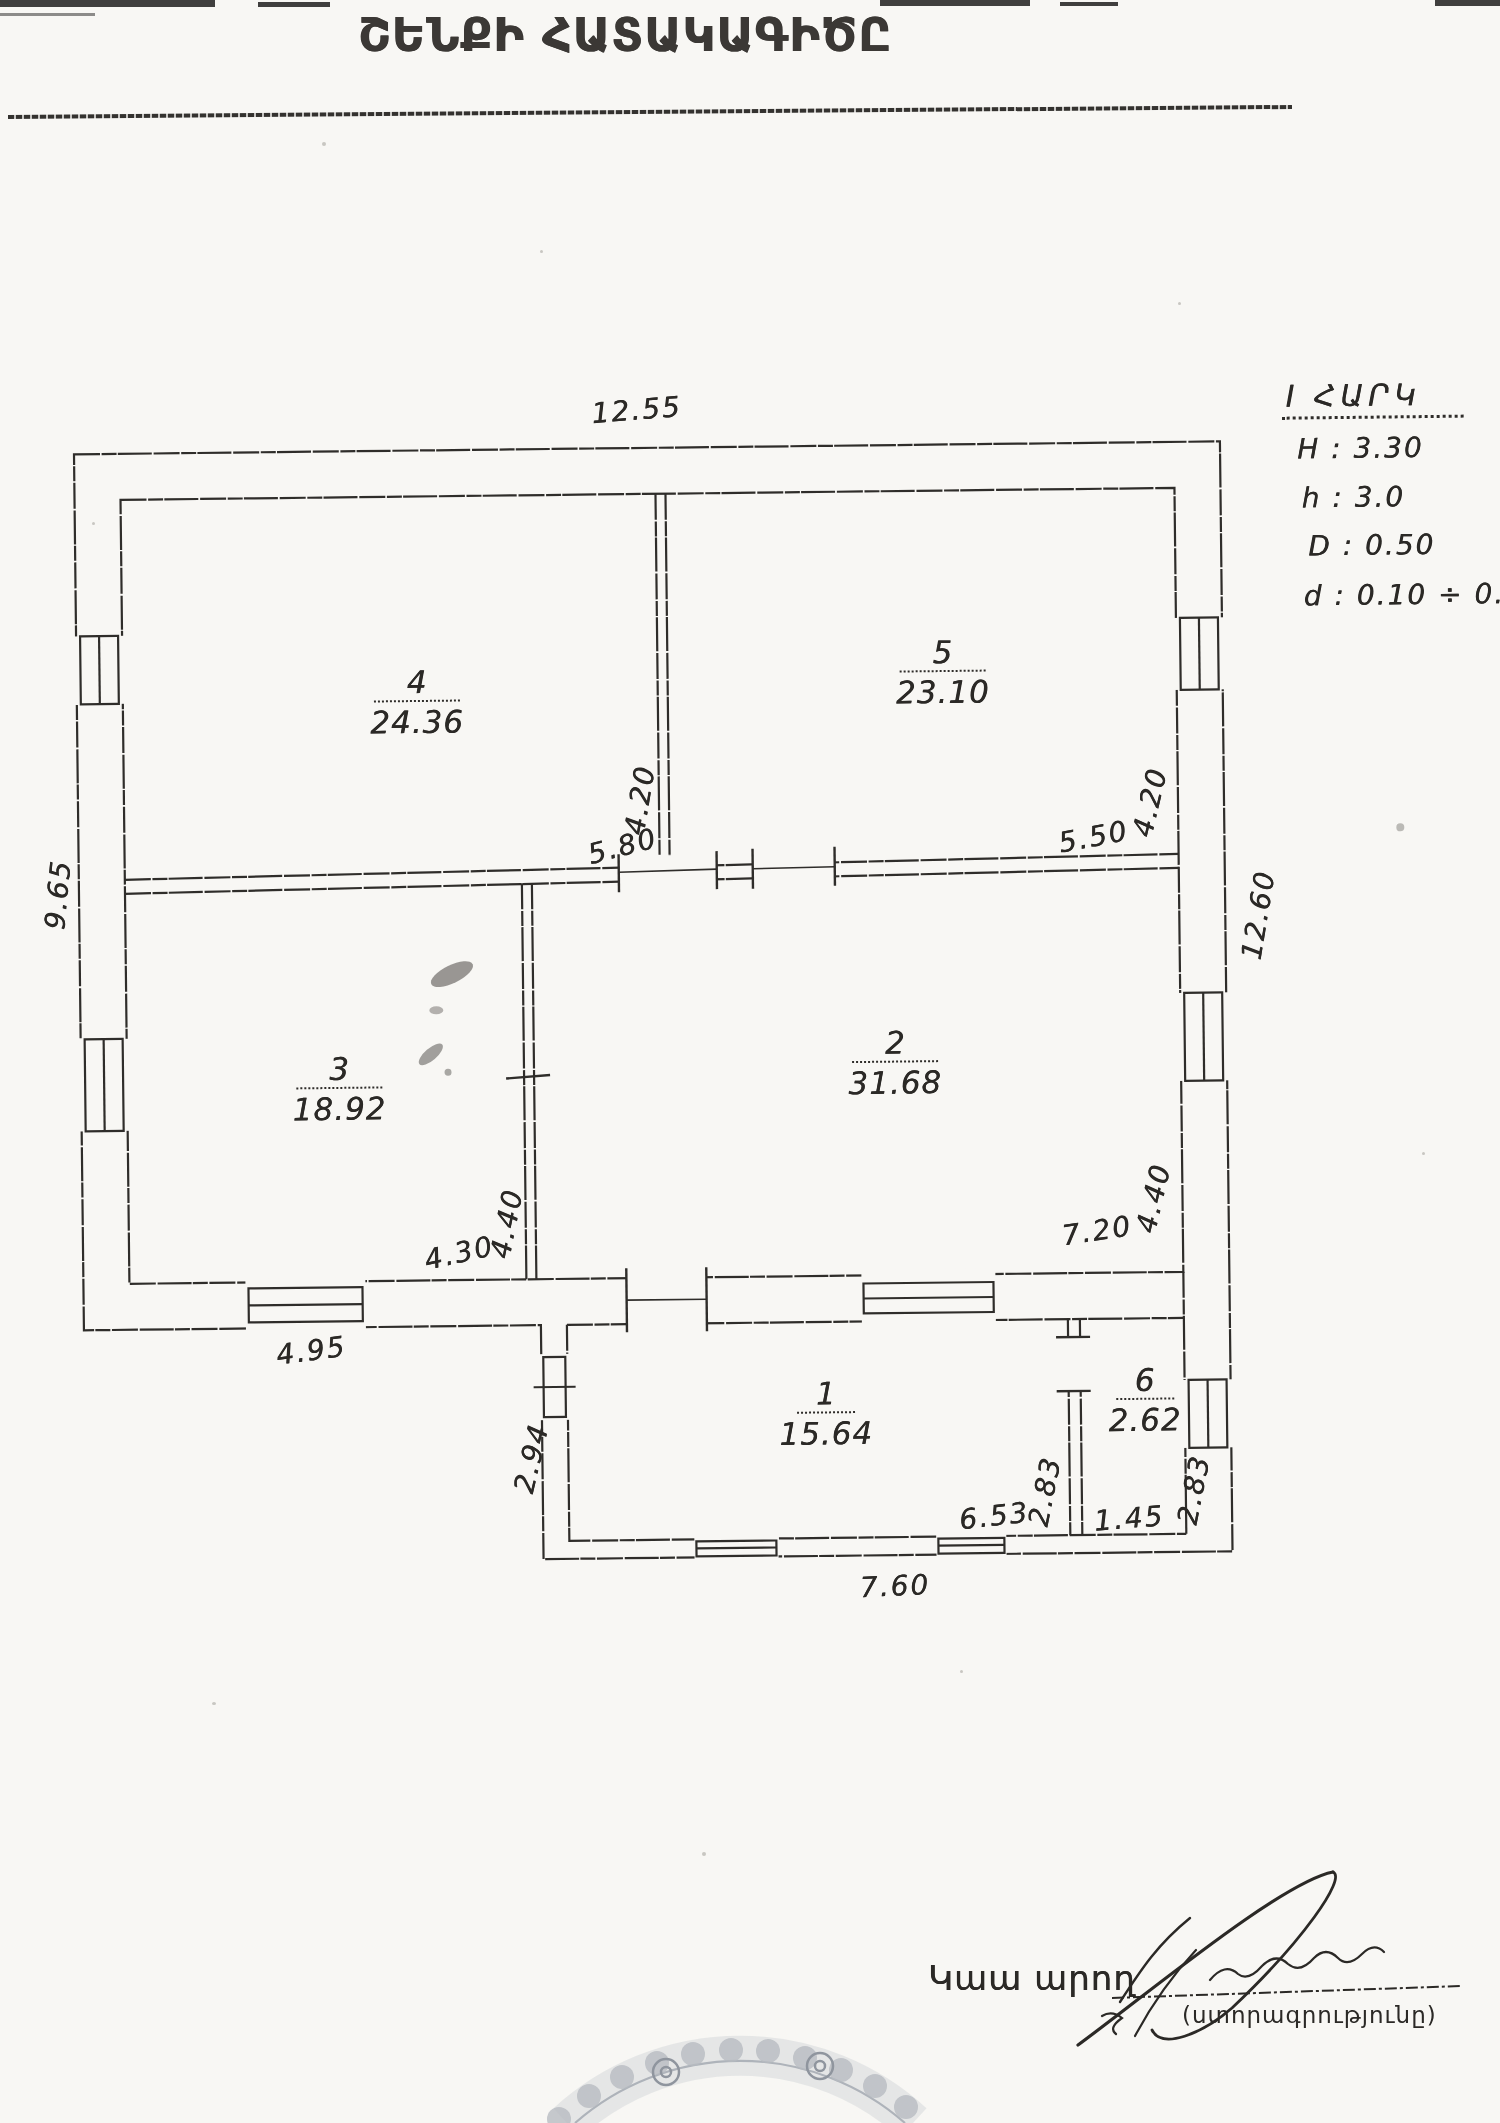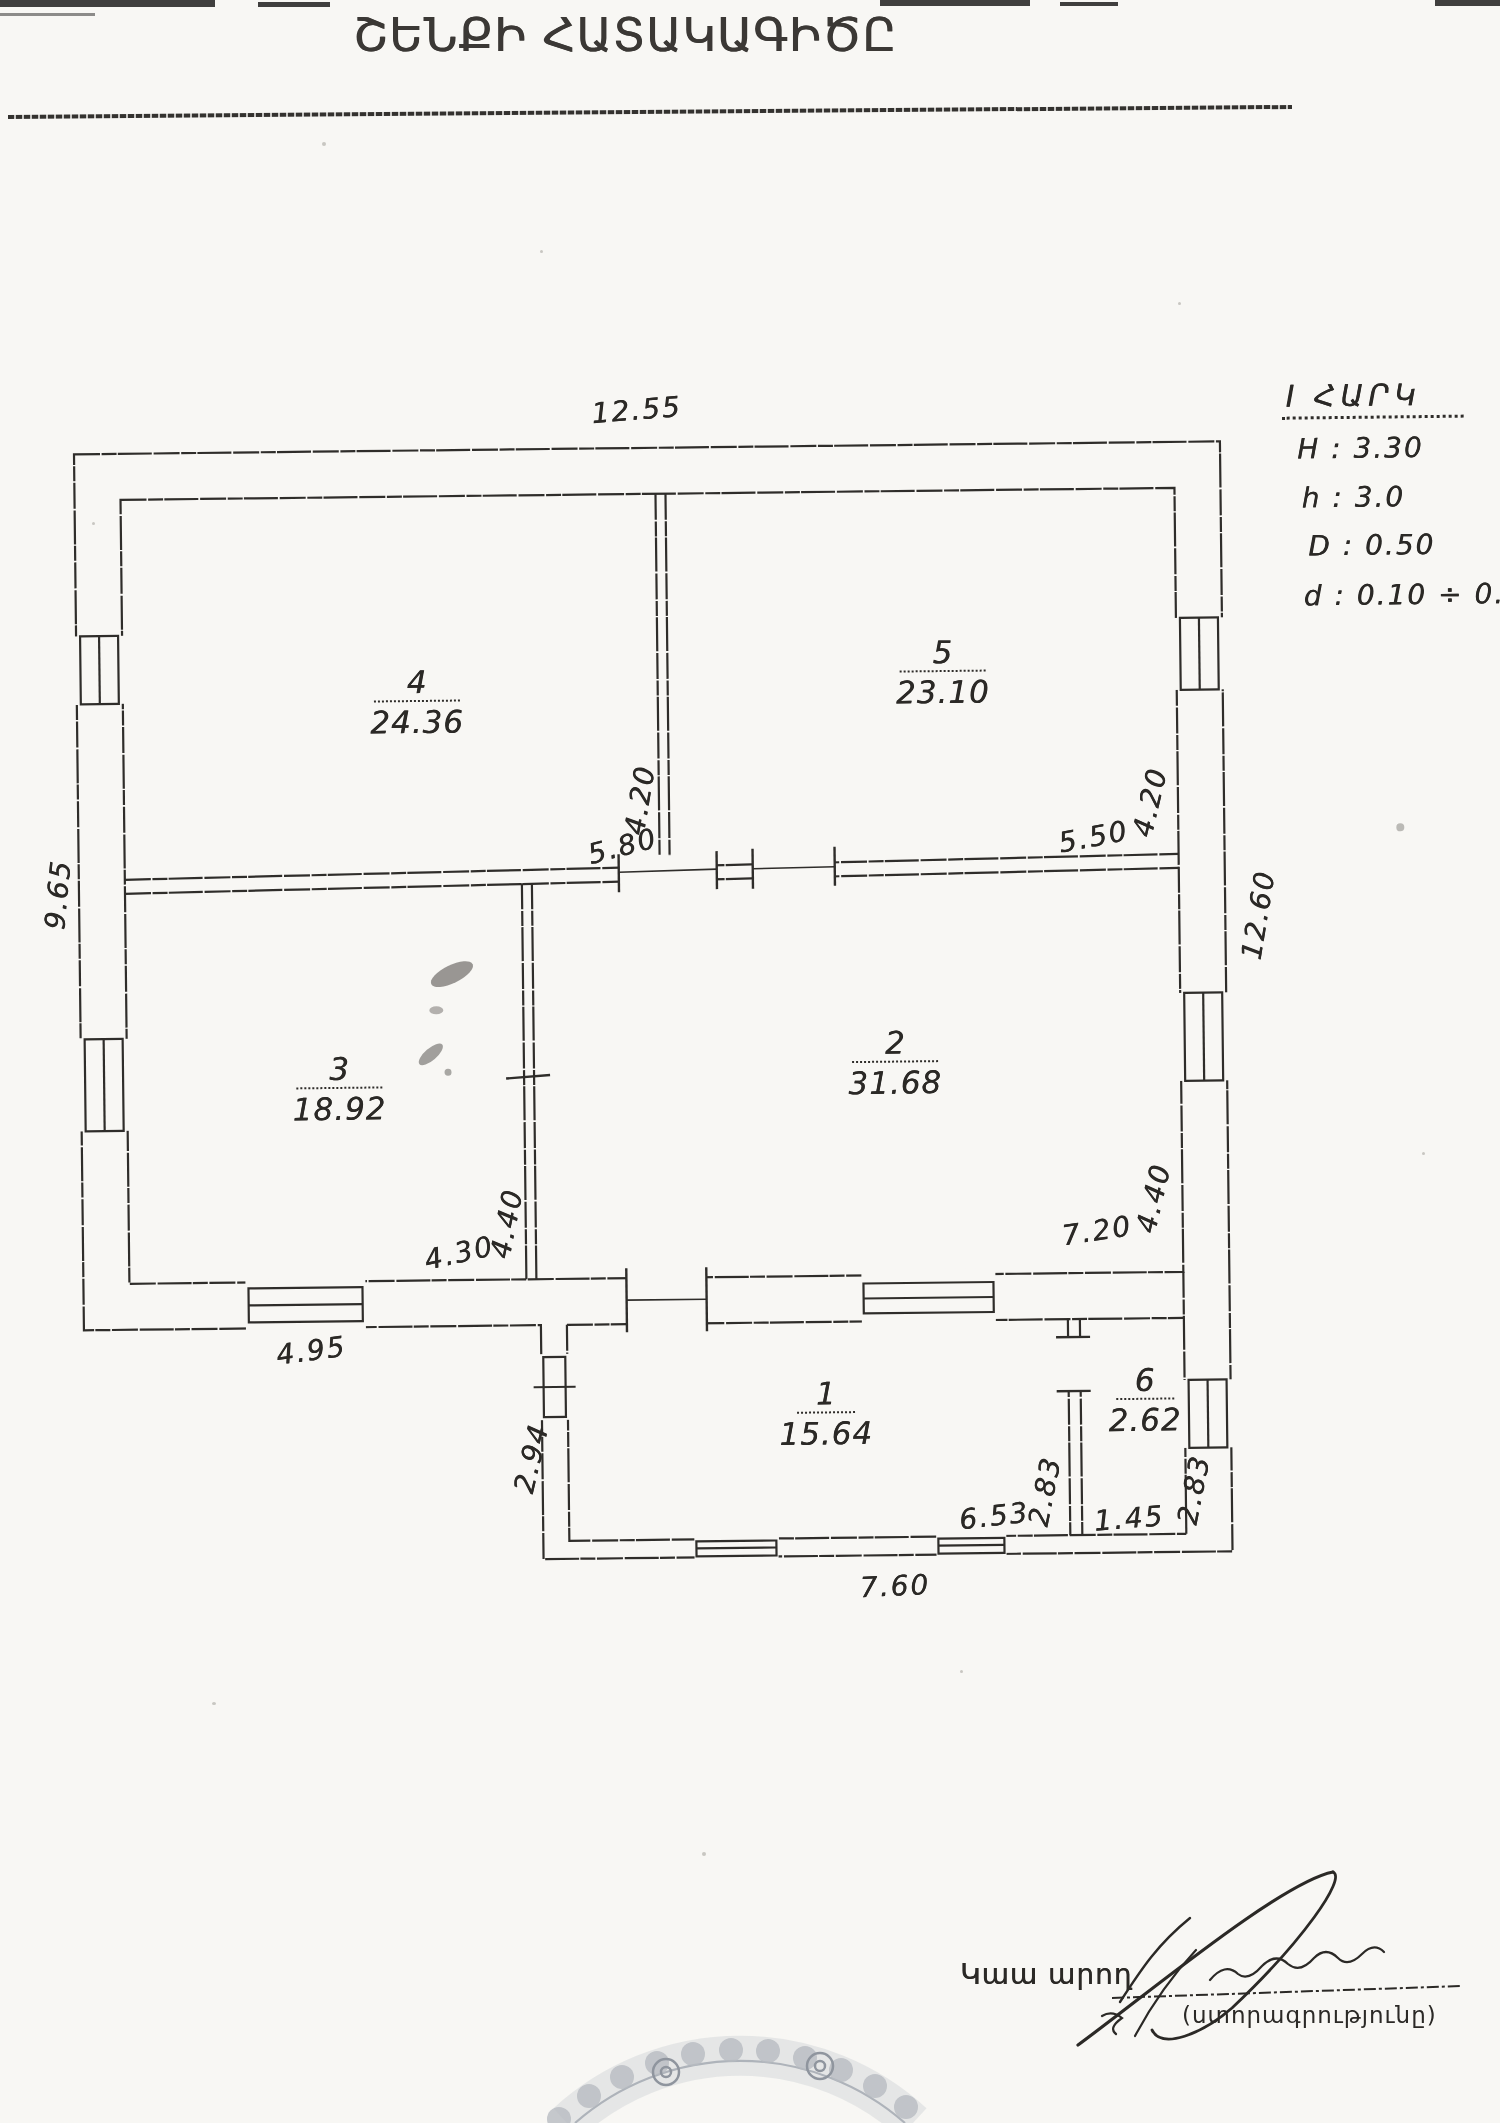--- a/index.html
+++ b/index.html
@@ -1,20 +1,20 @@
 <!DOCTYPE html>
 <html><head>
 <meta charset="utf-8">
 <style>
   html,body{margin:0;padding:0;}
   #page{position:relative;width:1500px;height:2123px;background:#f8f7f4;overflow:hidden;
         font-family:"DejaVu Sans",sans-serif;color:#2b2926;}
   
   .doc-title{position:absolute;left:0;top:8px;width:1250px;text-align:center;
-             font-size:46px;font-weight:400;letter-spacing:1px;color:#3b3835;
+             font-size:46px;font-weight:700;letter-spacing:1px;color:#3b3835;
              text-shadow:0.6px 0 #3b3835;}
   .doc-scale{position:absolute;left:0;top:78px;width:1210px;text-align:center;
              font-size:27px;font-style:italic;letter-spacing:2px;}
   .title-rule{position:absolute;left:8px;top:110px;width:1284px;height:4px;
               background-image:repeating-linear-gradient(90deg,#34322f 0 6px,rgba(52,50,47,.25) 6px 8px);
               transform:rotate(-0.45deg);}
   .doc-scale-caption{position:absolute;left:0;top:120px;width:1210px;text-align:center;
              font-size:24px;}
   
   .lbl{position:absolute;white-space:nowrap;font-style:italic;color:#2b2926;
@@ -24,21 +24,21 @@
        font-style:italic;color:#2b2926;text-shadow:0.4px 0 #2b2926;}
   .room-no{font-size:31px;line-height:30px;}
   .room-line{border-top:2.5px dotted #2f2d2a;width:86px;margin:3px auto 4px;}
   .room-line.narrow{width:58px;}
   .room-area{font-size:31px;line-height:32px;letter-spacing:1px;}
   
   .note{position:absolute;font-size:28px;font-style:italic;letter-spacing:2px;white-space:nowrap;
         text-shadow:0.4px 0 #2b2926;}
   .floor-underline{position:absolute;border-bottom:3.5px dotted #2f2d2a;height:0;}
   
-  .footer-label{position:absolute;font-size:28px;letter-spacing:1px;text-shadow:0.4px 0 #2b2926;margin-left:32px;}
+  .footer-label{position:absolute;font-size:34px;letter-spacing:1px;text-shadow:0.4px 0 #2b2926;}
   .sig-caption{position:absolute;font-size:23px;letter-spacing:1px;}
   svg{position:absolute;left:0;top:0;}
   .artifact{position:absolute;background:#201f1d;opacity:.85;}
   .speck{position:absolute;border-radius:50%;background:#8d8c86;opacity:.45;}
 </style>
 </head>
 <body>
 
 <div id="page">
 

